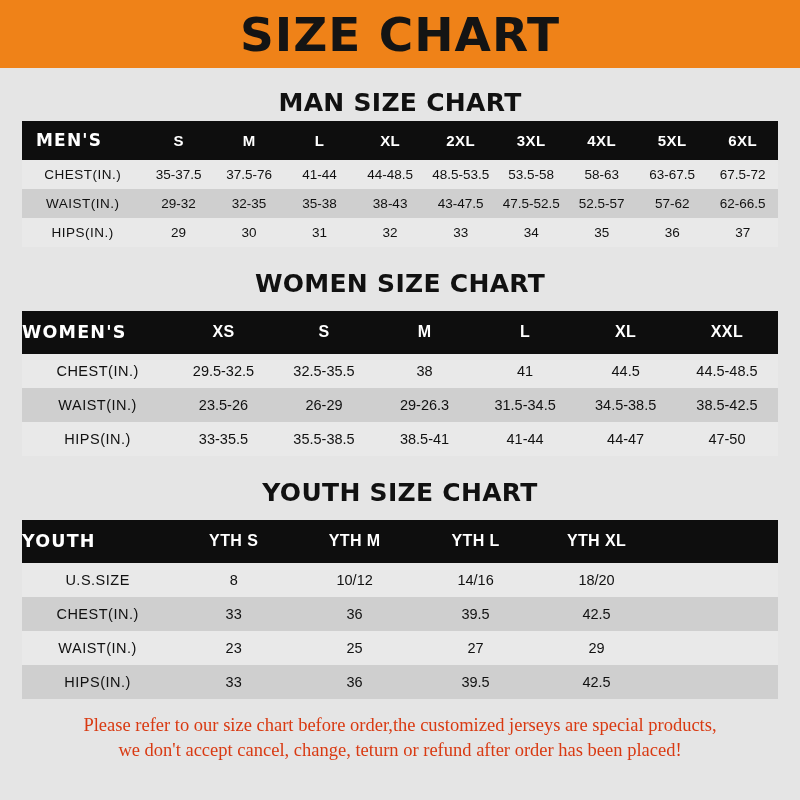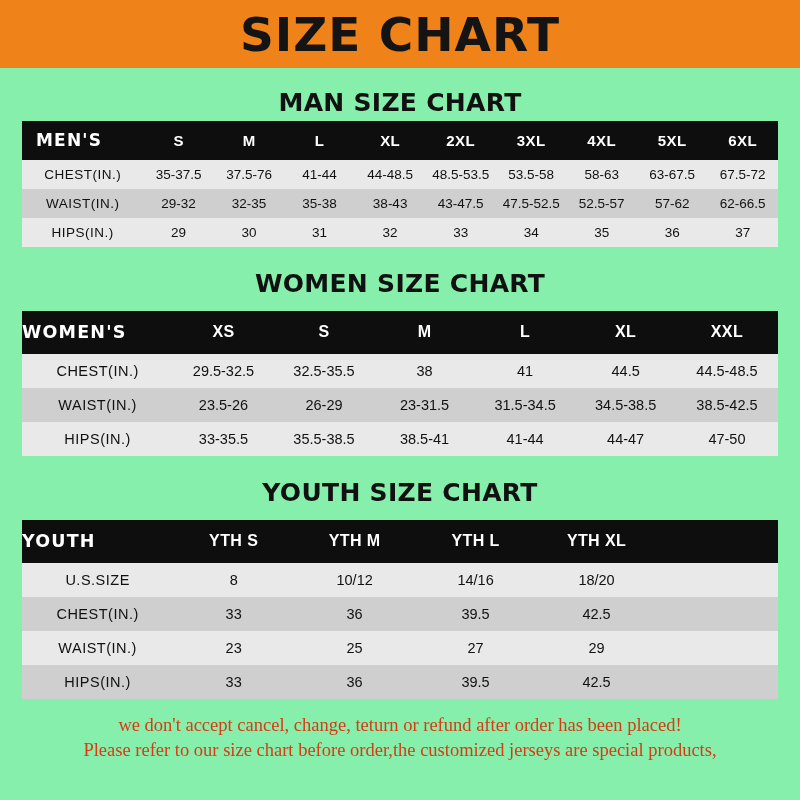--- a/index.html
+++ b/index.html
@@ -11,21 +11,21 @@
     width: 800px;
     height: 800px;
     font-family: "Liberation Sans", sans-serif;
     overflow: hidden;
     position: relative;
   }
   .page {
     width: 800px;
     height: 800px;
     box-sizing: border-box;
-    background: #86efac;
+    background: #e5e5e5;
     display: flex;
     flex-direction: column;
   }
   
   .banner {
     height: 68px;
     background: #ef8218;
     display: flex;
     align-items: center;
     justify-content: center;
@@ -221,21 +221,21 @@
         <td>32.5-35.5</td>
         <td>38</td>
         <td>41</td>
         <td>44.5</td>
         <td>44.5-48.5</td>
       </tr>
       <tr class="row row-dark">
         <td class="first">WAIST(IN.)</td>
         <td>23.5-26</td>
         <td>26-29</td>
-        <td>23-31.5</td>
+        <td>29-26.3</td>
         <td>31.5-34.5</td>
         <td>34.5-38.5</td>
         <td>38.5-42.5</td>
       </tr>
       <tr class="row row-light">
         <td class="first">HIPS(IN.)</td>
         <td>33-35.5</td>
         <td>35.5-38.5</td>
         <td>38.5-41</td>
         <td>41-44</td>
@@ -293,18 +293,18 @@
         <td>33</td>
         <td>36</td>
         <td>39.5</td>
         <td>42.5</td>
         <td></td>
       </tr>
     </tbody>
       </table>
 
     <div class="footer">
+      <div>Please refer to our size chart before order,the customized jerseys are special products,</div>
       <div>we don't accept cancel, change, teturn or refund after order has been placed!</div>
-      <div>Please refer to our size chart before order,the customized jerseys are special products,</div>
     </div>
 
   </div>
 </div>
 
 </body></html>

